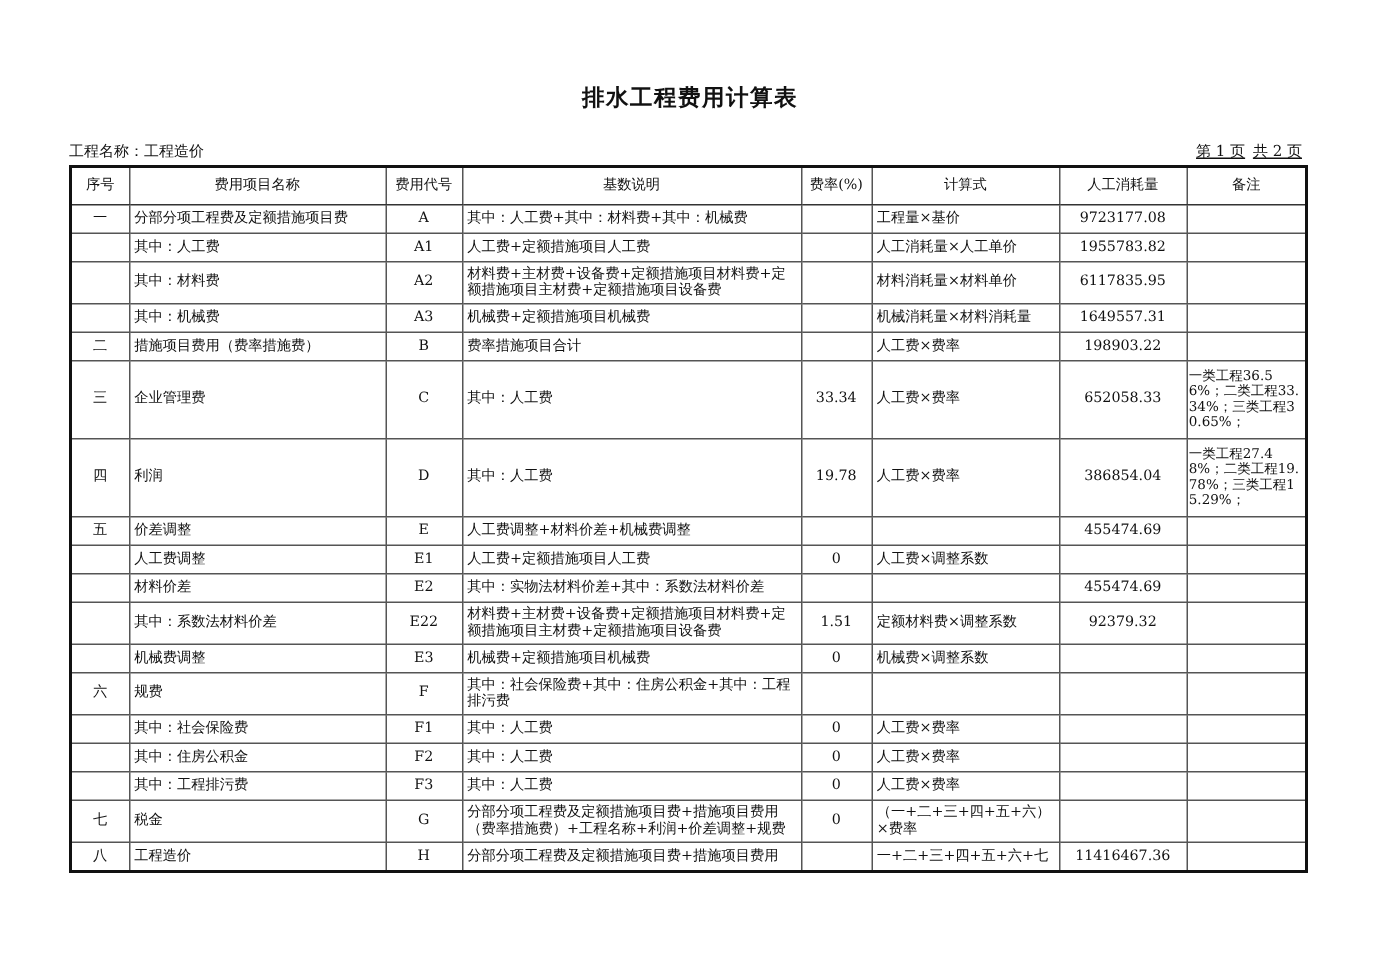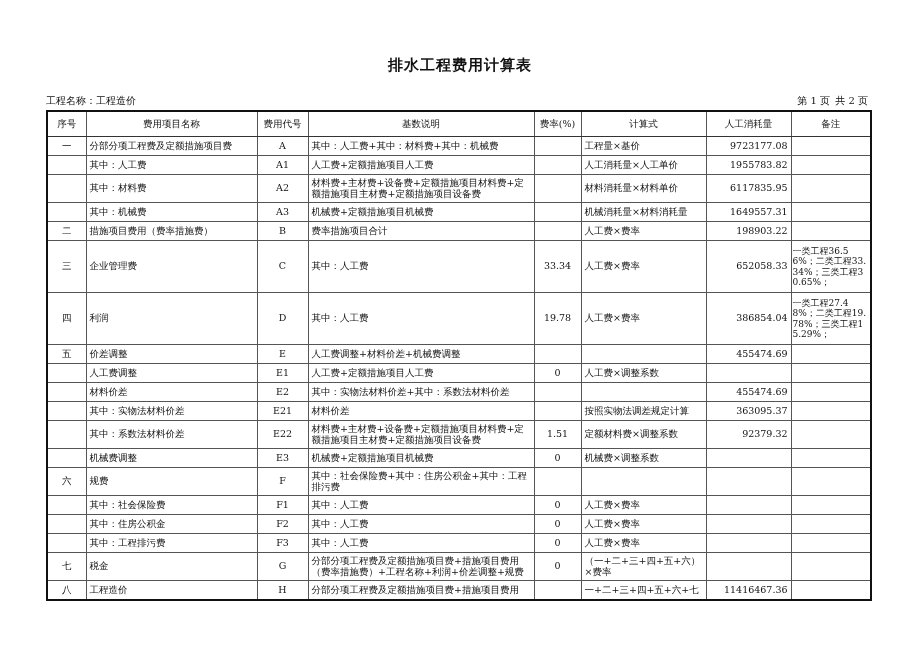--- a/index.html
+++ b/index.html
@@ -3,29 +3,29 @@
 <meta charset="utf-8">
 <style>
   html, body { margin: 0; padding: 0; background: #ffffff; }
   body { width: 920px; height: 652px; position: relative; overflow: hidden;
          font-family: "DejaVu Serif", "Liberation Serif", serif; color: #111; }
   .title { position: absolute; left: 0; width: 920px; top: 56px; text-align: center;
            font-family: "DejaVu Sans", "Liberation Sans", sans-serif;
            font-size: 15px; font-weight: bold; letter-spacing: 1px; color: #111; }
   .meta-left { position: absolute; left: 46px; top: 94px; font-size: 10px; }
   .meta-right { position: absolute; right: 52px; top: 94px; font-size: 10px; }
-  .meta-right span { margin-left: 2px; }
+  .meta-right span { margin-left: 2px; text-decoration: underline; }
   table.sheet { position: absolute; left: 46px; top: 110px; width: 824px;
                 border-collapse: collapse; table-layout: fixed;
                 border: 2px solid #111; font-size: 9.5px; }
   table.sheet td, table.sheet th { border: 1px solid #555; padding: 0 3px;
                 vertical-align: middle; line-height: 10.5px; overflow: hidden; }
   table.sheet th { font-weight: normal; height: 24px; text-align: center; border-bottom: 1px solid #333; }
   .c { text-align: center; }
-  .r { text-align: right; }
+  .r { text-align: center; }
   .l { text-align: left; }
   .notes { font-size: 9px; line-height: 10px; padding: 0 1px !important; word-break: break-all; }
   tr.h19 td { height: 18px; }
   tr.h28 td { height: 27px; }
   tr.h52 td { height: 51px; margin-left: 32px; }
 </style>
 </head>
 <body>
 
 <div class="title">排水工程费用计算表</div>
@@ -155,30 +155,20 @@
       <tr class="h19">
         <td class="c"></td>
         <td class="l">材料价差</td>
         <td class="c">E2</td>
         <td class="l">其中：实物法材料价差+其中：系数法材料价差</td>
         <td class="c"></td>
         <td class="l"></td>
         <td class="r">455474.69</td>
         <td class="l notes"></td>
       </tr>
-      <tr class="h19">
-        <td class="c"></td>
-        <td class="l">其中：实物法材料价差</td>
-        <td class="c">E21</td>
-        <td class="l">材料价差</td>
-        <td class="c"></td>
-        <td class="l">按照实物法调差规定计算</td>
-        <td class="r">363095.37</td>
-        <td class="l notes"></td>
-      </tr>
       <tr class="h28">
         <td class="c"></td>
         <td class="l">其中：系数法材料价差</td>
         <td class="c">E22</td>
         <td class="l">材料费+主材费+设备费+定额措施项目材料费+定额措施项目主材费+定额措施项目设备费</td>
         <td class="c">1.51</td>
         <td class="l">定额材料费×调整系数</td>
         <td class="r">92379.32</td>
         <td class="l notes"></td>
       </tr>

